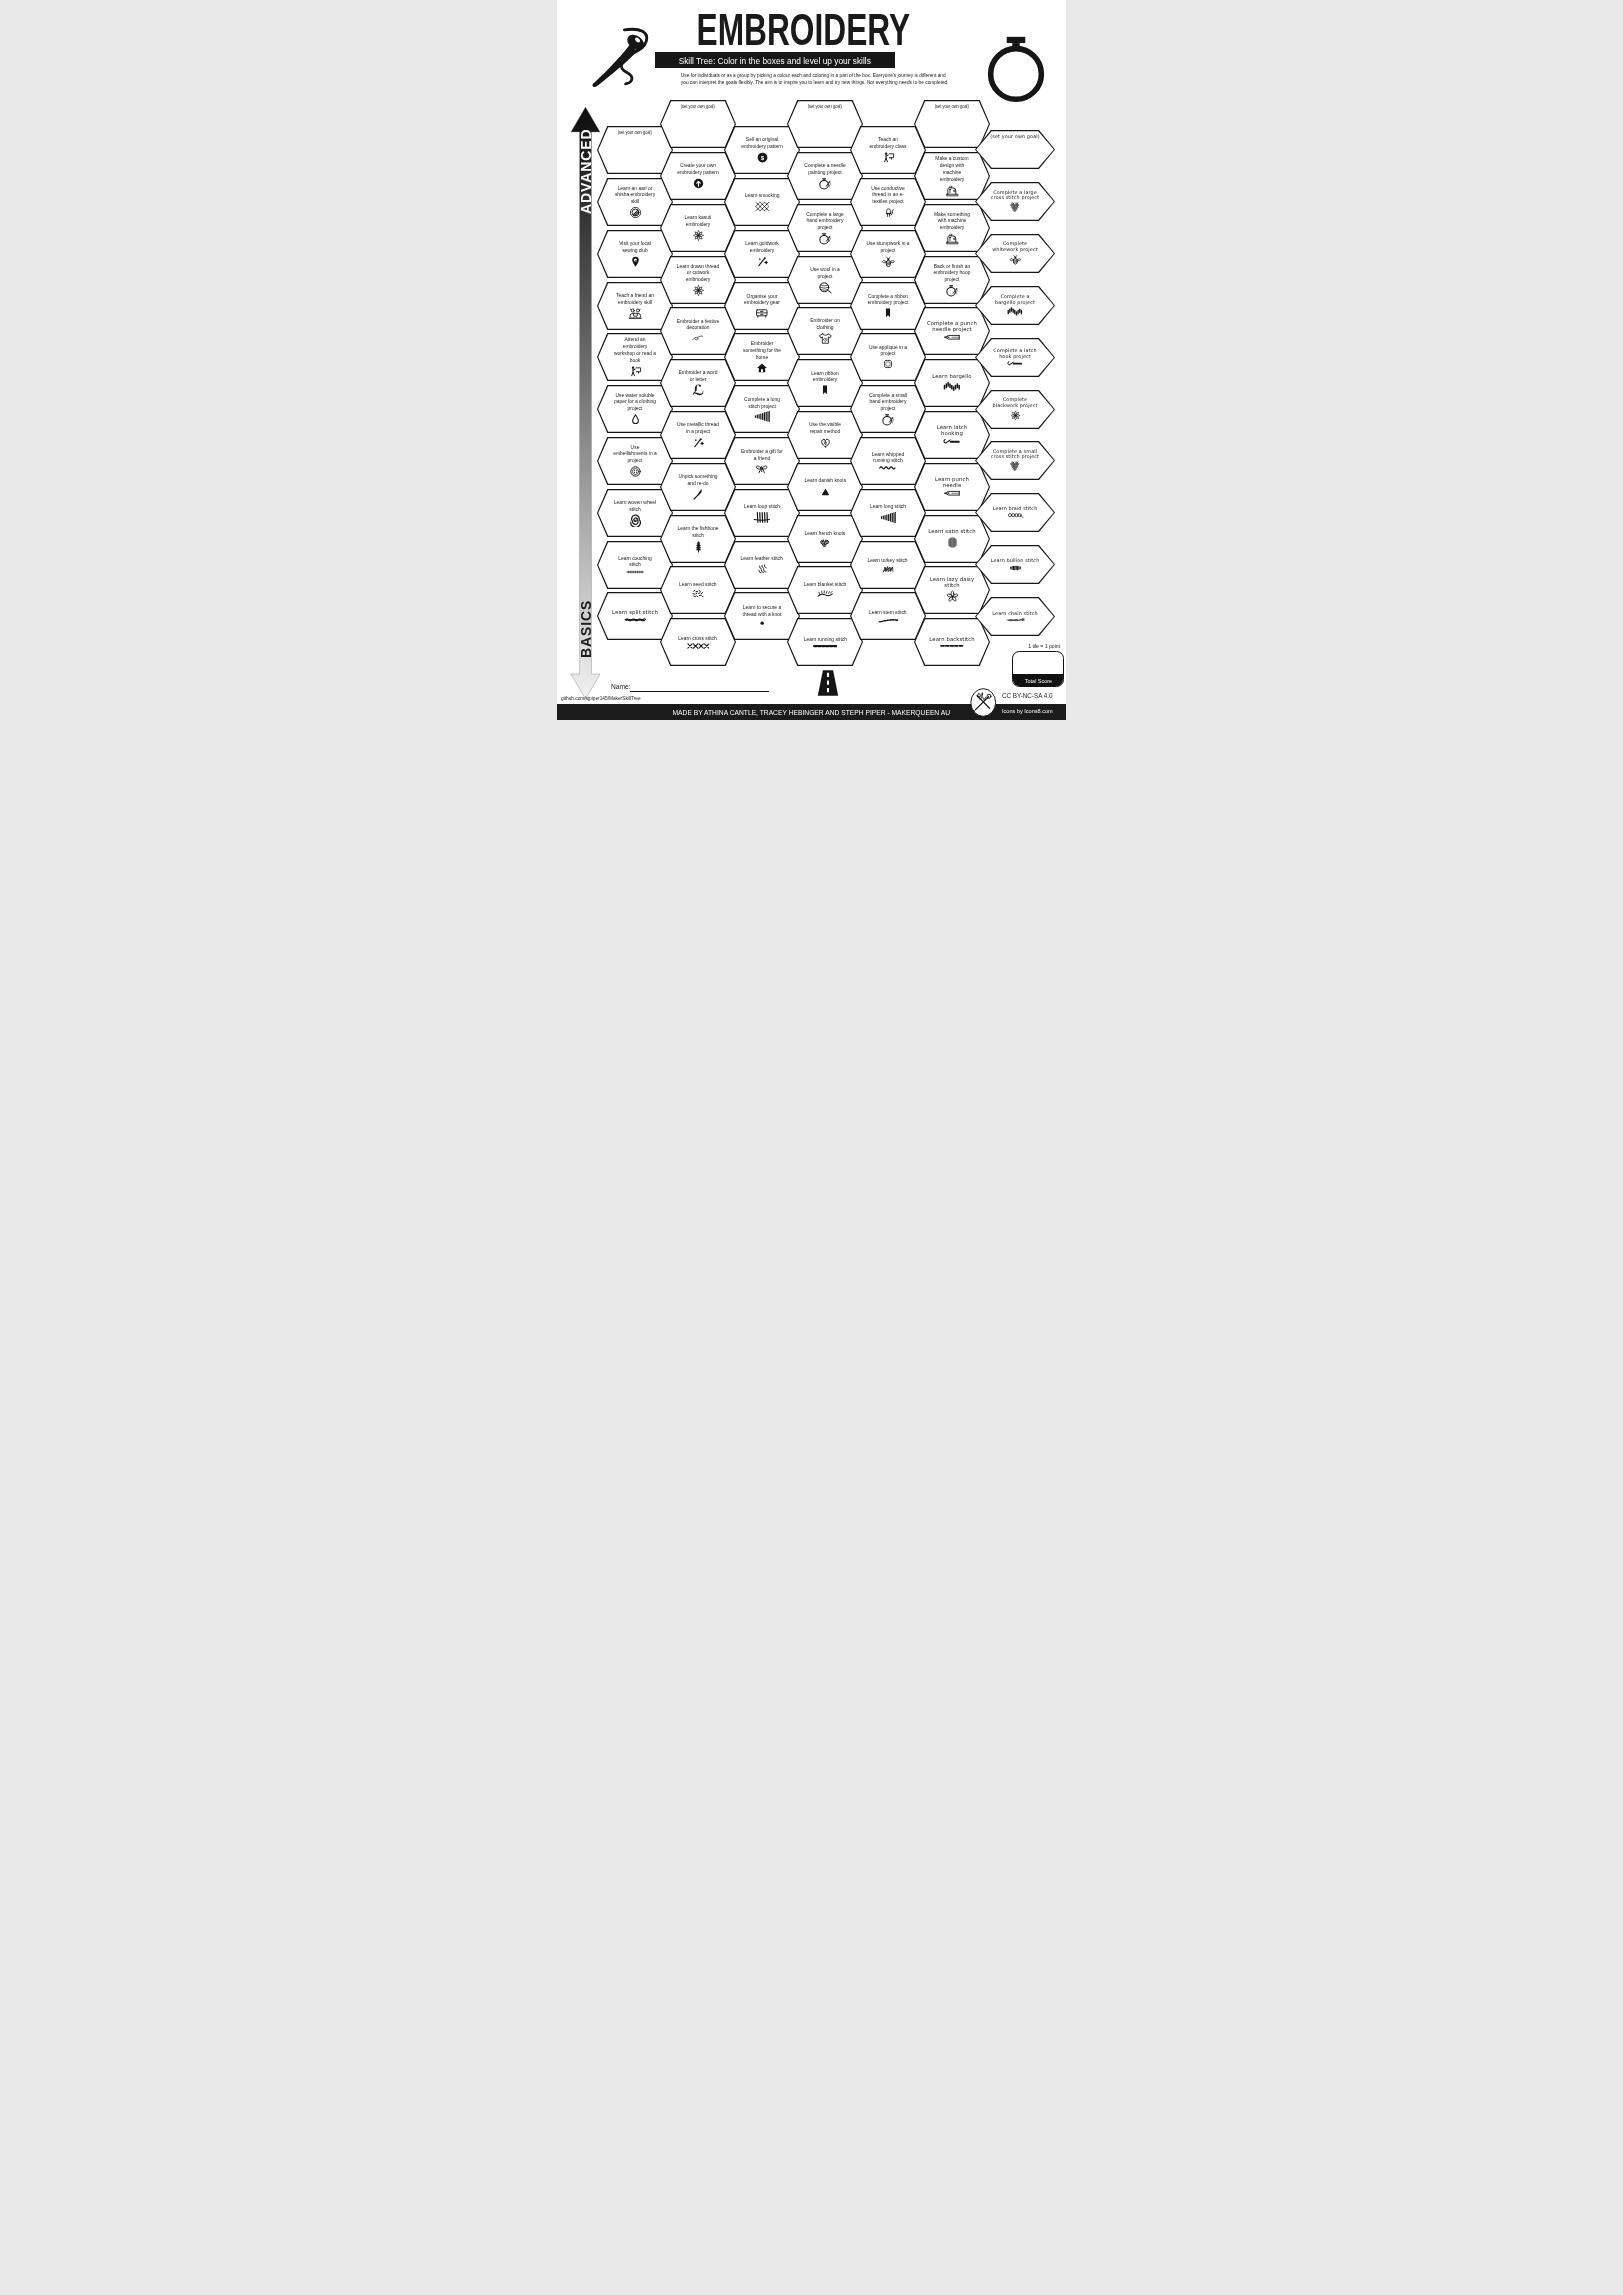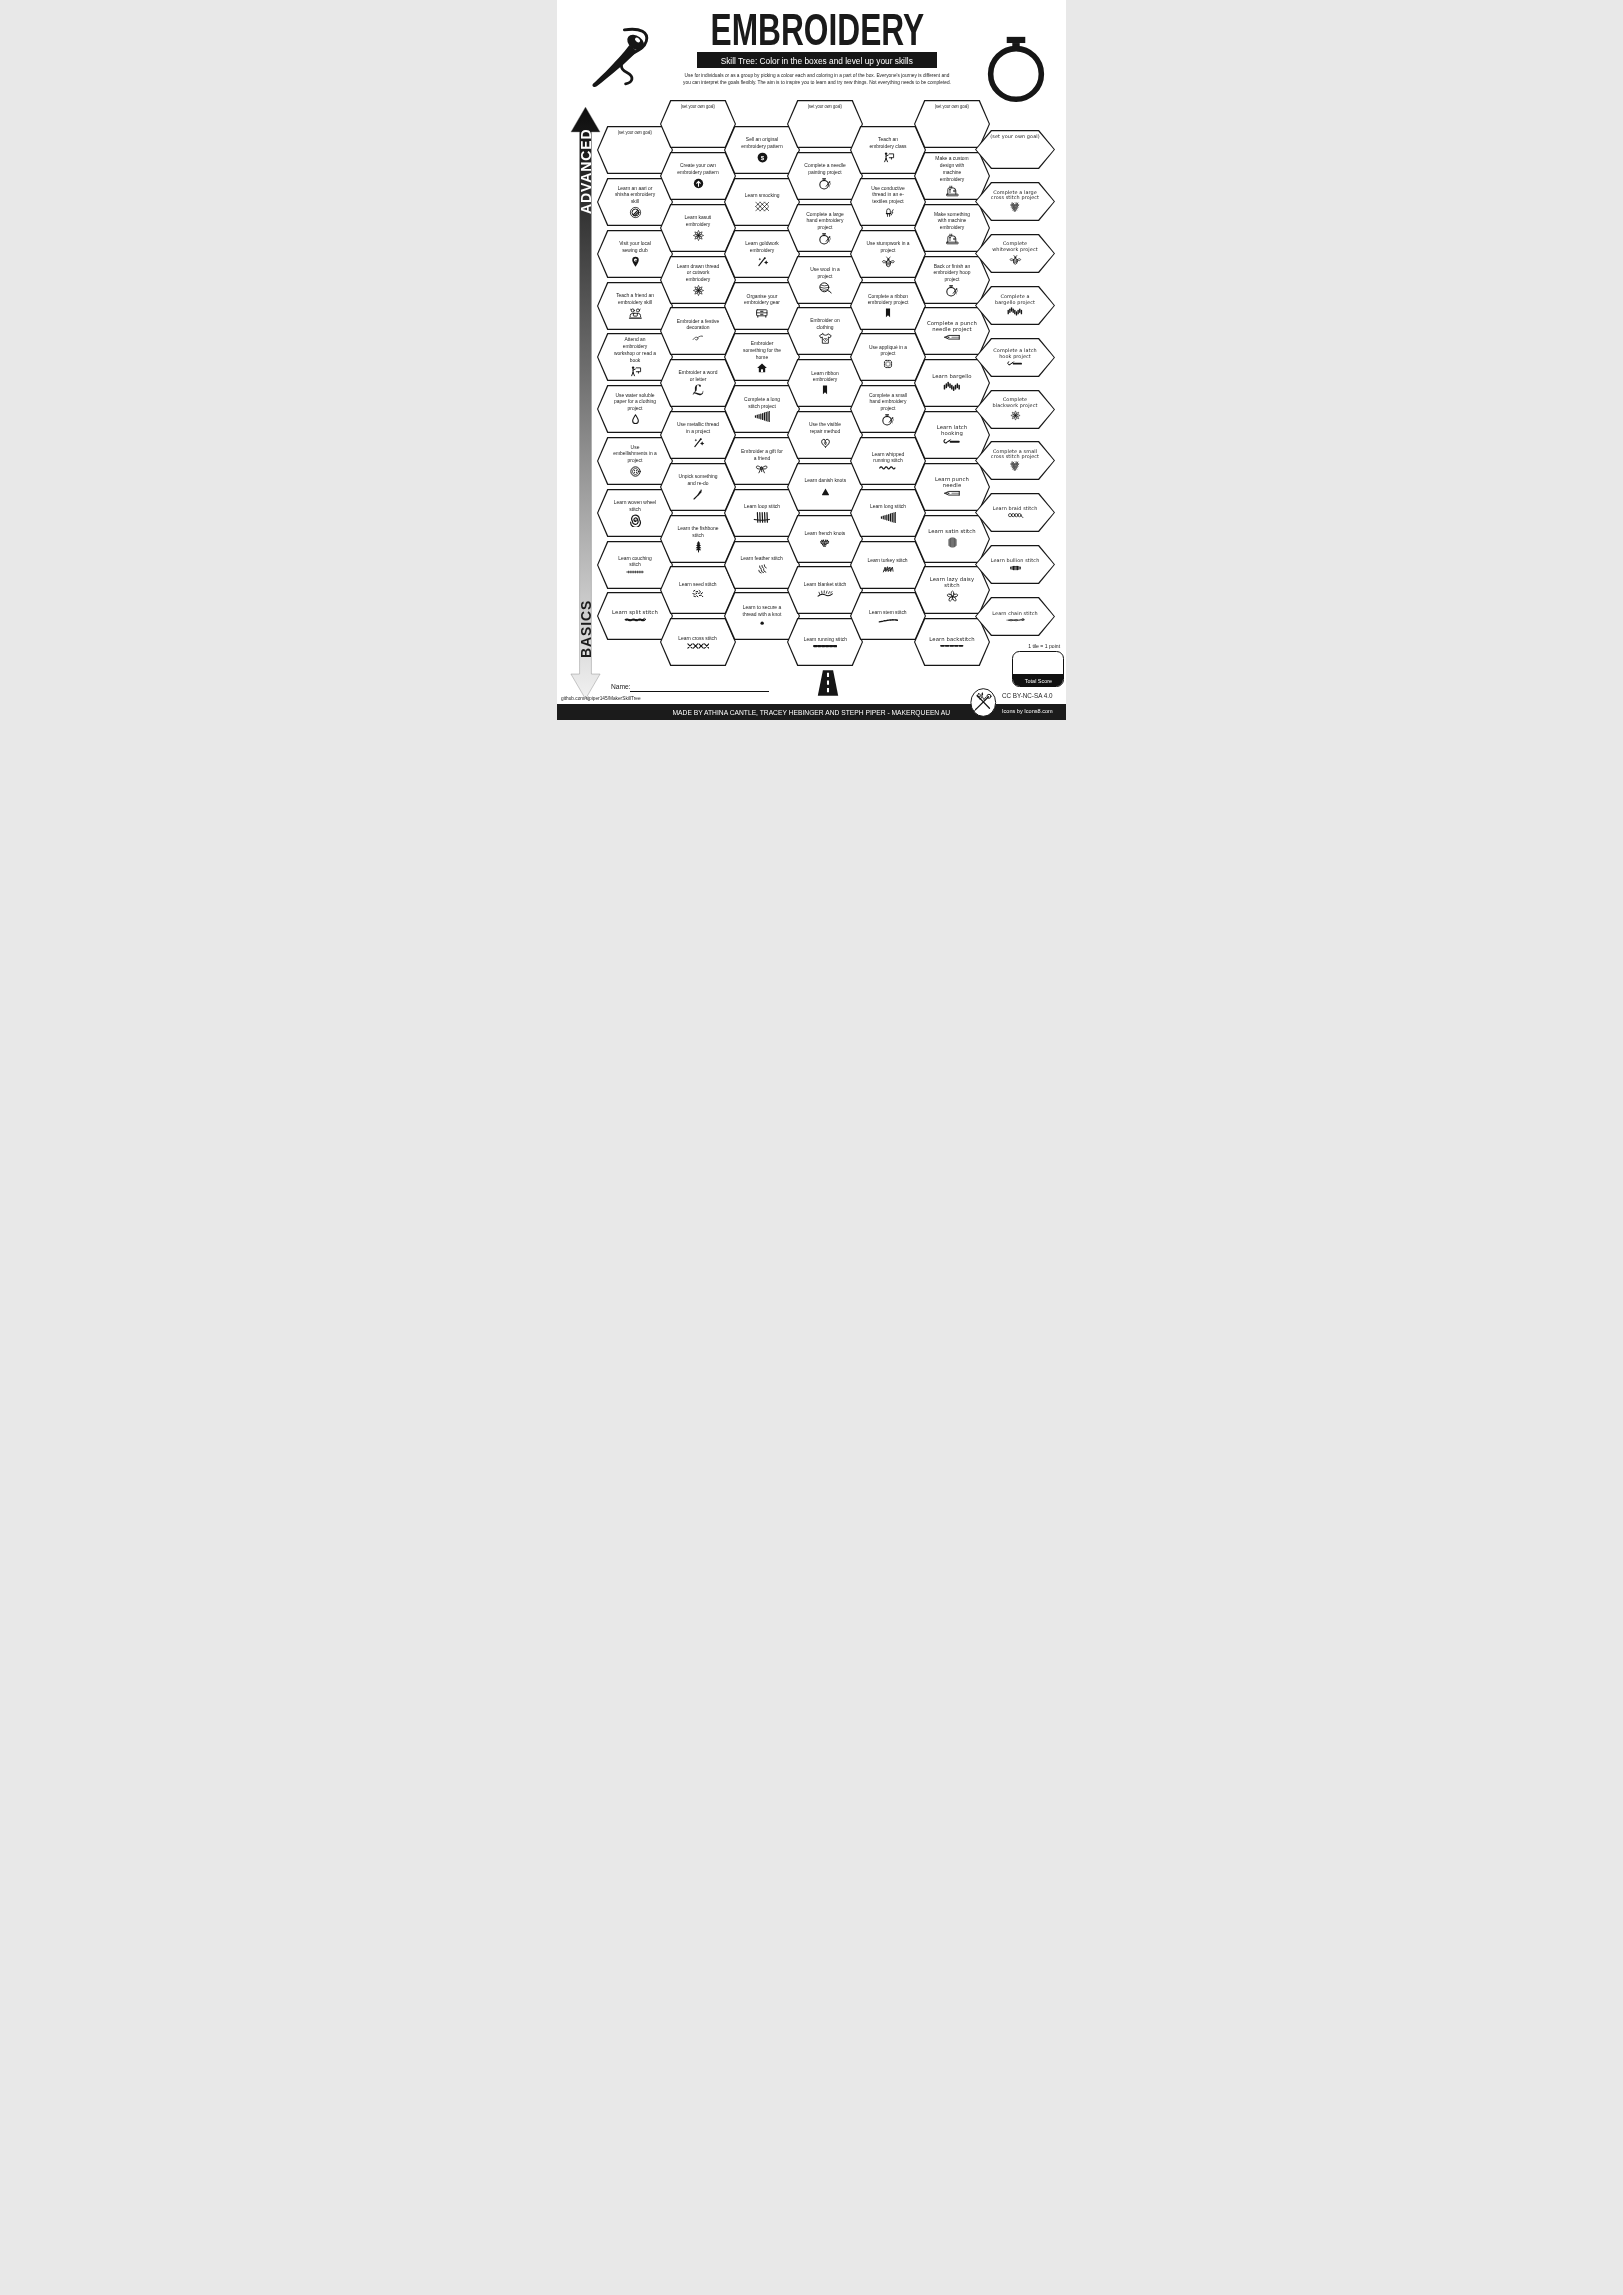--- a/index.html
+++ b/index.html
@@ -1,19 +1,19 @@
 <!DOCTYPE html>
 <html style="font-size:7.4px"><head>
 <meta charset="utf-8">
 <style>
   html,body{margin:0;padding:0;background:#e8e8e8;}
   .poster{position:relative;width:509px;height:720px;margin:0 auto;background:#fff;
           font-family:"Liberation Sans",sans-serif;color:#1a1a1a;overflow:hidden;}
   
-  .head{position:absolute;left:98px;top:8.3px;width:324px;text-align:center;text-decoration:underline;}
+  .head{position:absolute;left:98px;top:8.3px;width:324px;text-decoration:underline;}
   .head h1{margin:0;font-size:44px;line-height:.98;font-weight:900;letter-spacing:0;}
   .head h1 span{display:inline-block;transform:scaleX(.72);white-space:nowrap;}
   .subtitle{display:inline-block;margin-top:0.9px;background:#161616;color:#fff;
             padding:2.3px 8.3px;font-size:9.7px;}
   .subtitle span{display:inline-block;transform:scaleX(.86);white-space:nowrap;}
   .desc{margin:3.7px auto 0;width:296px;font-size:5.2px;line-height:1.35;}
   .desc span{display:inline-block;transform:scaleX(.92);}
   .logo-needle{position:absolute;left:30.5px;top:23px;width:69px;height:69px;}
   .logo-hoop{position:absolute;left:425px;top:35px;width:68px;height:68px;}
   

